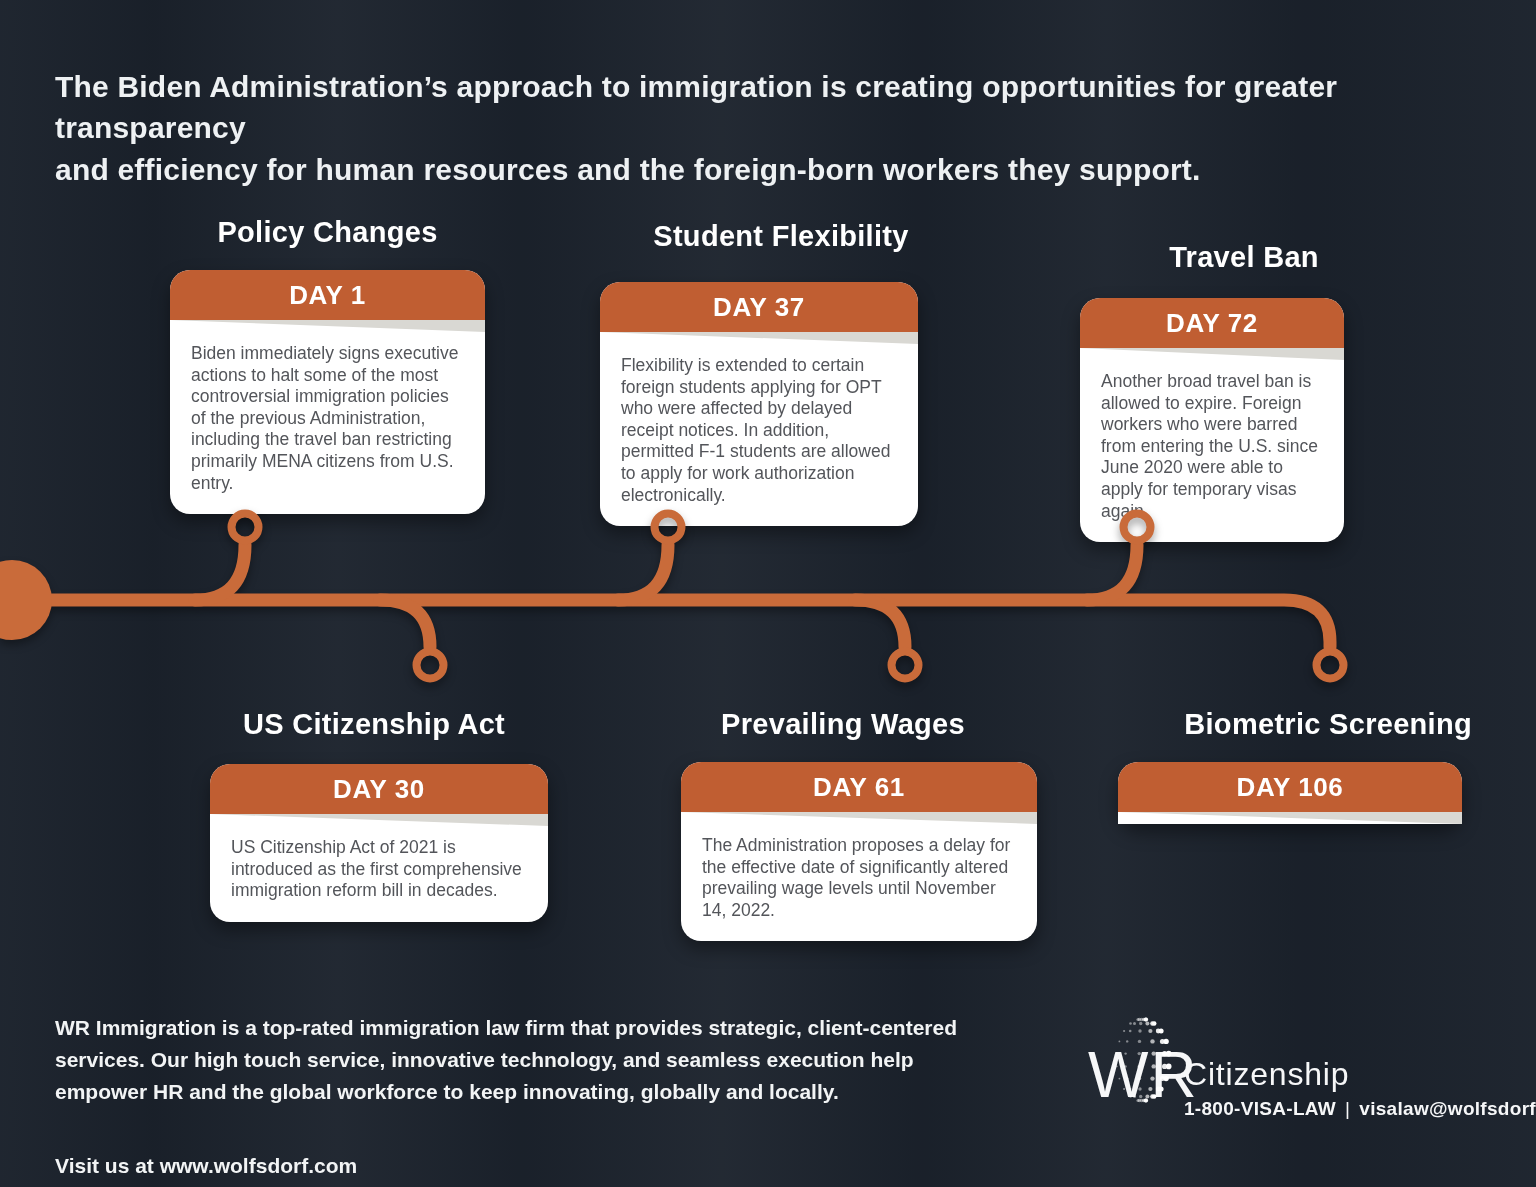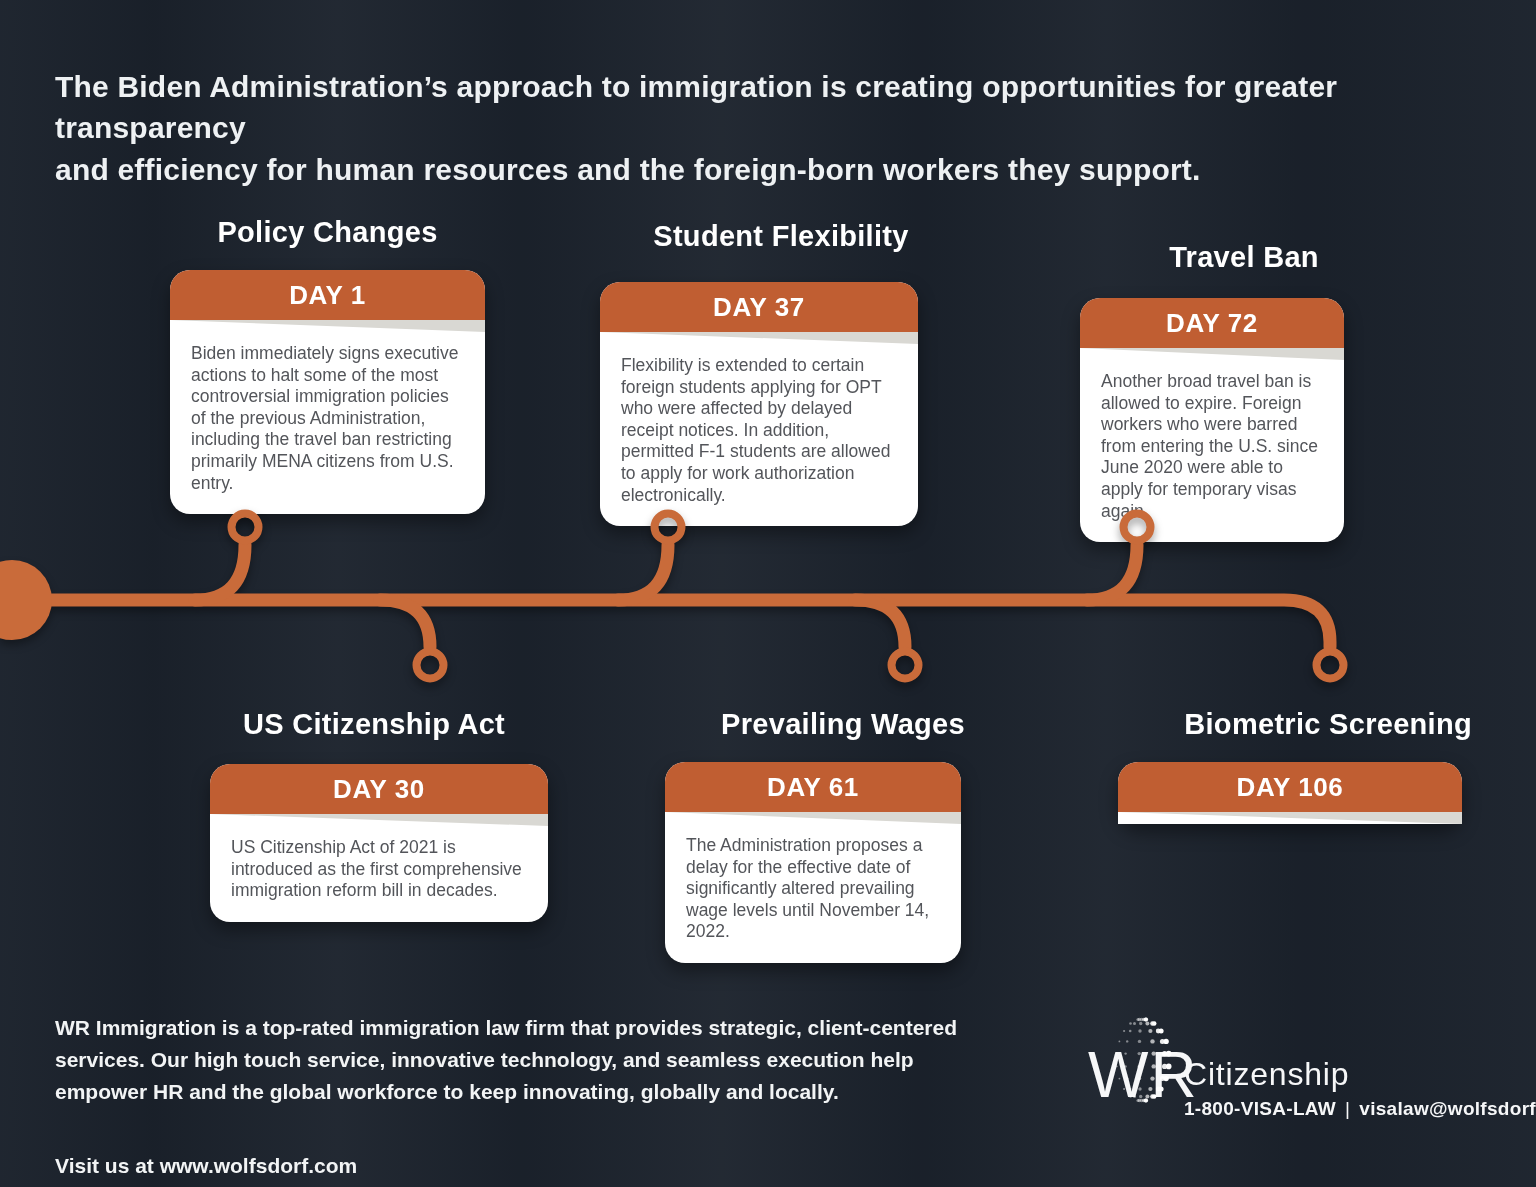--- a/index.html
+++ b/index.html
@@ -54,21 +54,21 @@
 
   #title-1 { left: 170px; top: 216px; width: 315px; }
   #card-1  { left: 170px; top: 270px; width: 315px; }
   #title-2 { left: 622px; top: 220px; width: 318px; }
   #card-2  { left: 600px; top: 274px; width: 318px; margin-top: 8px; }
   #title-3 { left: 1080px; top: 241px; width: 328px; }
   #card-3  { left: 1080px; top: 292px; width: 264px; margin-top: 6px; }
   #title-4 { left: 200px; top: 708px; width: 348px; }
   #card-4  { left: 210px; top: 764px; width: 338px; }
   #title-5 { left: 665px; top: 708px; width: 356px; }
-  #card-5  { left: 665px; top: 762px; width: 296px; }
+  #card-5  { left: 681px; top: 762px; width: 356px; }
   #title-6 { left: 1108px; top: 708px; width: 364px; text-align: right; }
   #card-6  { left: 1118px; top: 762px; width: 344px; }
 
   
   .timeline-svg {
     position: absolute; left: 0; top: 480px; width: 1536px; height: 240px;
     filter: drop-shadow(0 5px 4px rgba(0,0,0,0.35));
   }
 
   

